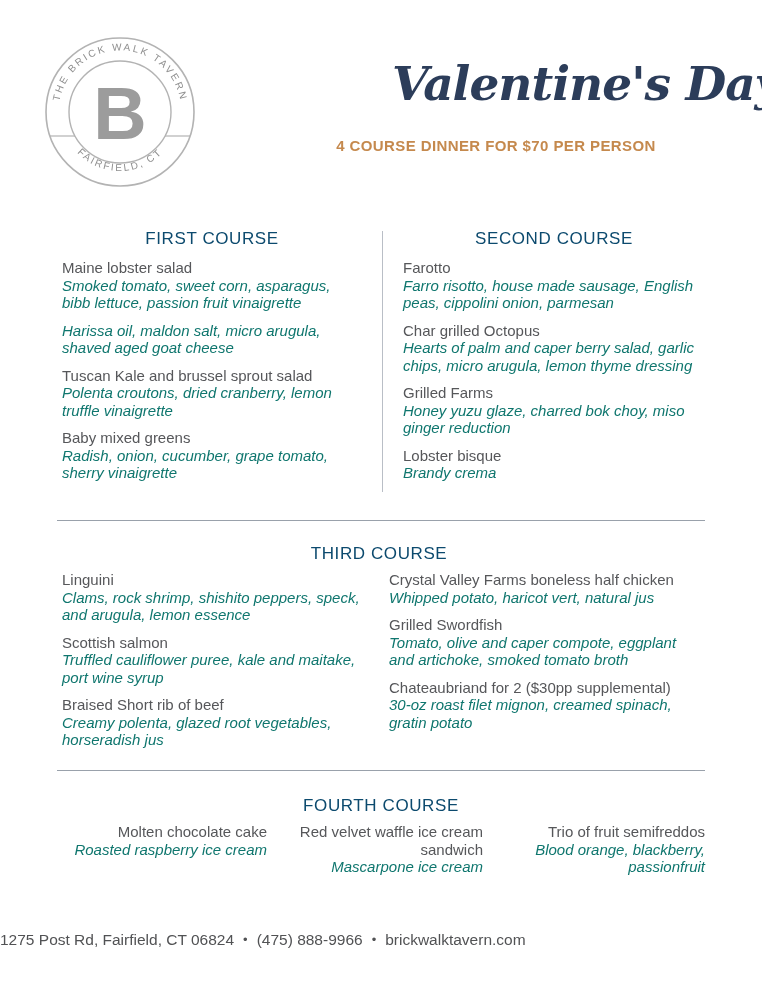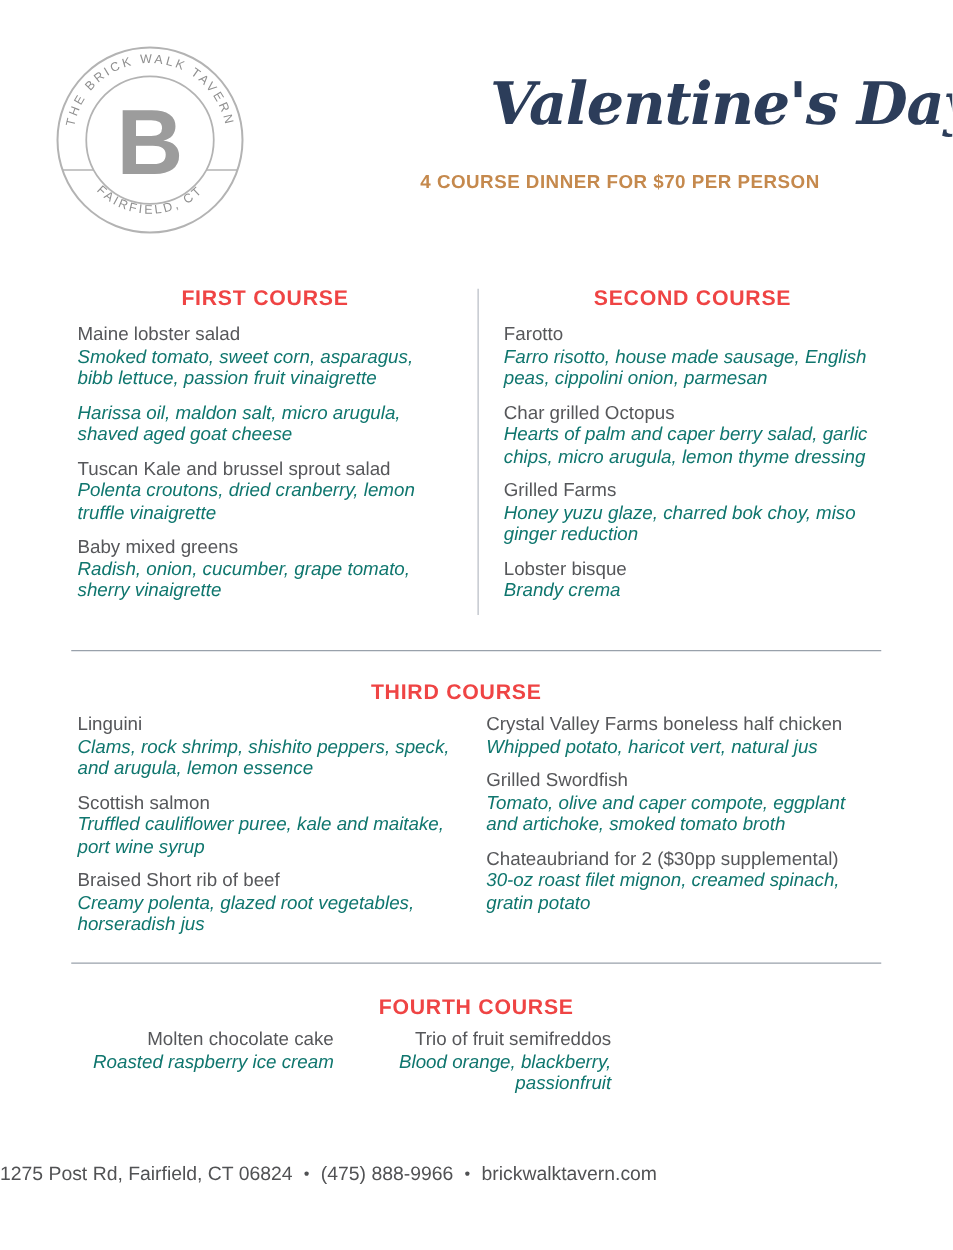--- a/index.html
+++ b/index.html
@@ -19,40 +19,40 @@
     color:#2c3d5a; white-space:nowrap;
   }
   .subtitle {
     position:absolute; left:318px; top:137px; width:356px; text-align:center;
     font-size:15px; font-weight:bold; letter-spacing:0.4px; color:#c5894d;
     white-space:nowrap;
   }
 
   
   .course-heading {
-    text-align:center; font-size:17px; font-weight:bold;
-    letter-spacing:0.6px; color:#ef4444; margin:0 0 10px 0;
+    text-align:center; font-size:17px; font-weight:normal;
+    letter-spacing:0.6px; color:#0c4a6e; margin:0 0 10px 0;
   }
   .menu-item { margin:0 0 10px 0; font-size:15px; line-height:17.5px; }
   .item-name { color:#56575a; }
   .item-desc { color:#0f766e; font-style:italic; }
 
   
   .section-ab { position:absolute; left:62px; top:229px; width:643px; display:flex; }
   .col-a { width:300px; }
   .vdiv  { width:1px; background:#b9bec6; margin:2px 20px 0 20px; align-self:stretch; }
   .col-b { width:302px; }
 
   
   .hr1, .hr2 { position:absolute; left:57px; width:648px; height:1px; background:#99a1ab; }
   .hr1 { top:520px; }
   .hr2 { top:770px; }
 
   
-  .head-c { position:absolute; left:41px; top:544px; width:648px; margin:0; }
+  .head-c { position:absolute; left:55px; top:544px; width:648px; margin:0; }
   .section-c { position:absolute; left:62px; top:571px; width:643px; display:flex; }
   .col-c1 { width:312px; }
   .col-c2 { width:316px; margin-left:15px; }
 
   
   .head-d { position:absolute; left:57px; top:796px; width:648px; margin:0; }
   .section-d { position:absolute; left:62px; top:823px; width:643px; display:flex;text-align:right; }
   .col-d1 { width:205px; }
   .col-d2 { width:200px; margin-left:16px; }
   .col-d3 { width:207px; margin-left:15px; }
@@ -168,20 +168,26 @@
   <div class="hr2"></div>
 
   <h2 class="course-heading head-d">FOURTH COURSE</h2>
   <div class="section-d">
     <div class="col-d1">
       <div class="menu-item">
         <div class="item-name">Molten chocolate cake</div>
         <div class="item-desc">Roasted raspberry ice cream</div>
       </div>
     </div>
+    <div class="col-d2">
+      <div class="menu-item">
+        <div class="item-name">Red velvet waffle ice cream sandwich</div>
+        <div class="item-desc">Mascarpone ice cream</div>
+      </div>
+    </div>
     <div class="col-d3">
       <div class="menu-item">
         <div class="item-name">Trio of fruit semifreddos</div>
         <div class="item-desc">Blood orange, blackberry, passionfruit</div>
       </div>
     </div>
   </div>
 
   <div class="footer">
     <span>1275 Post Rd, Fairfield, CT 06824</span><span class="bullet">•</span><span>(475) 888-9966</span><span class="bullet">•</span><span>brickwalktavern.com</span>

